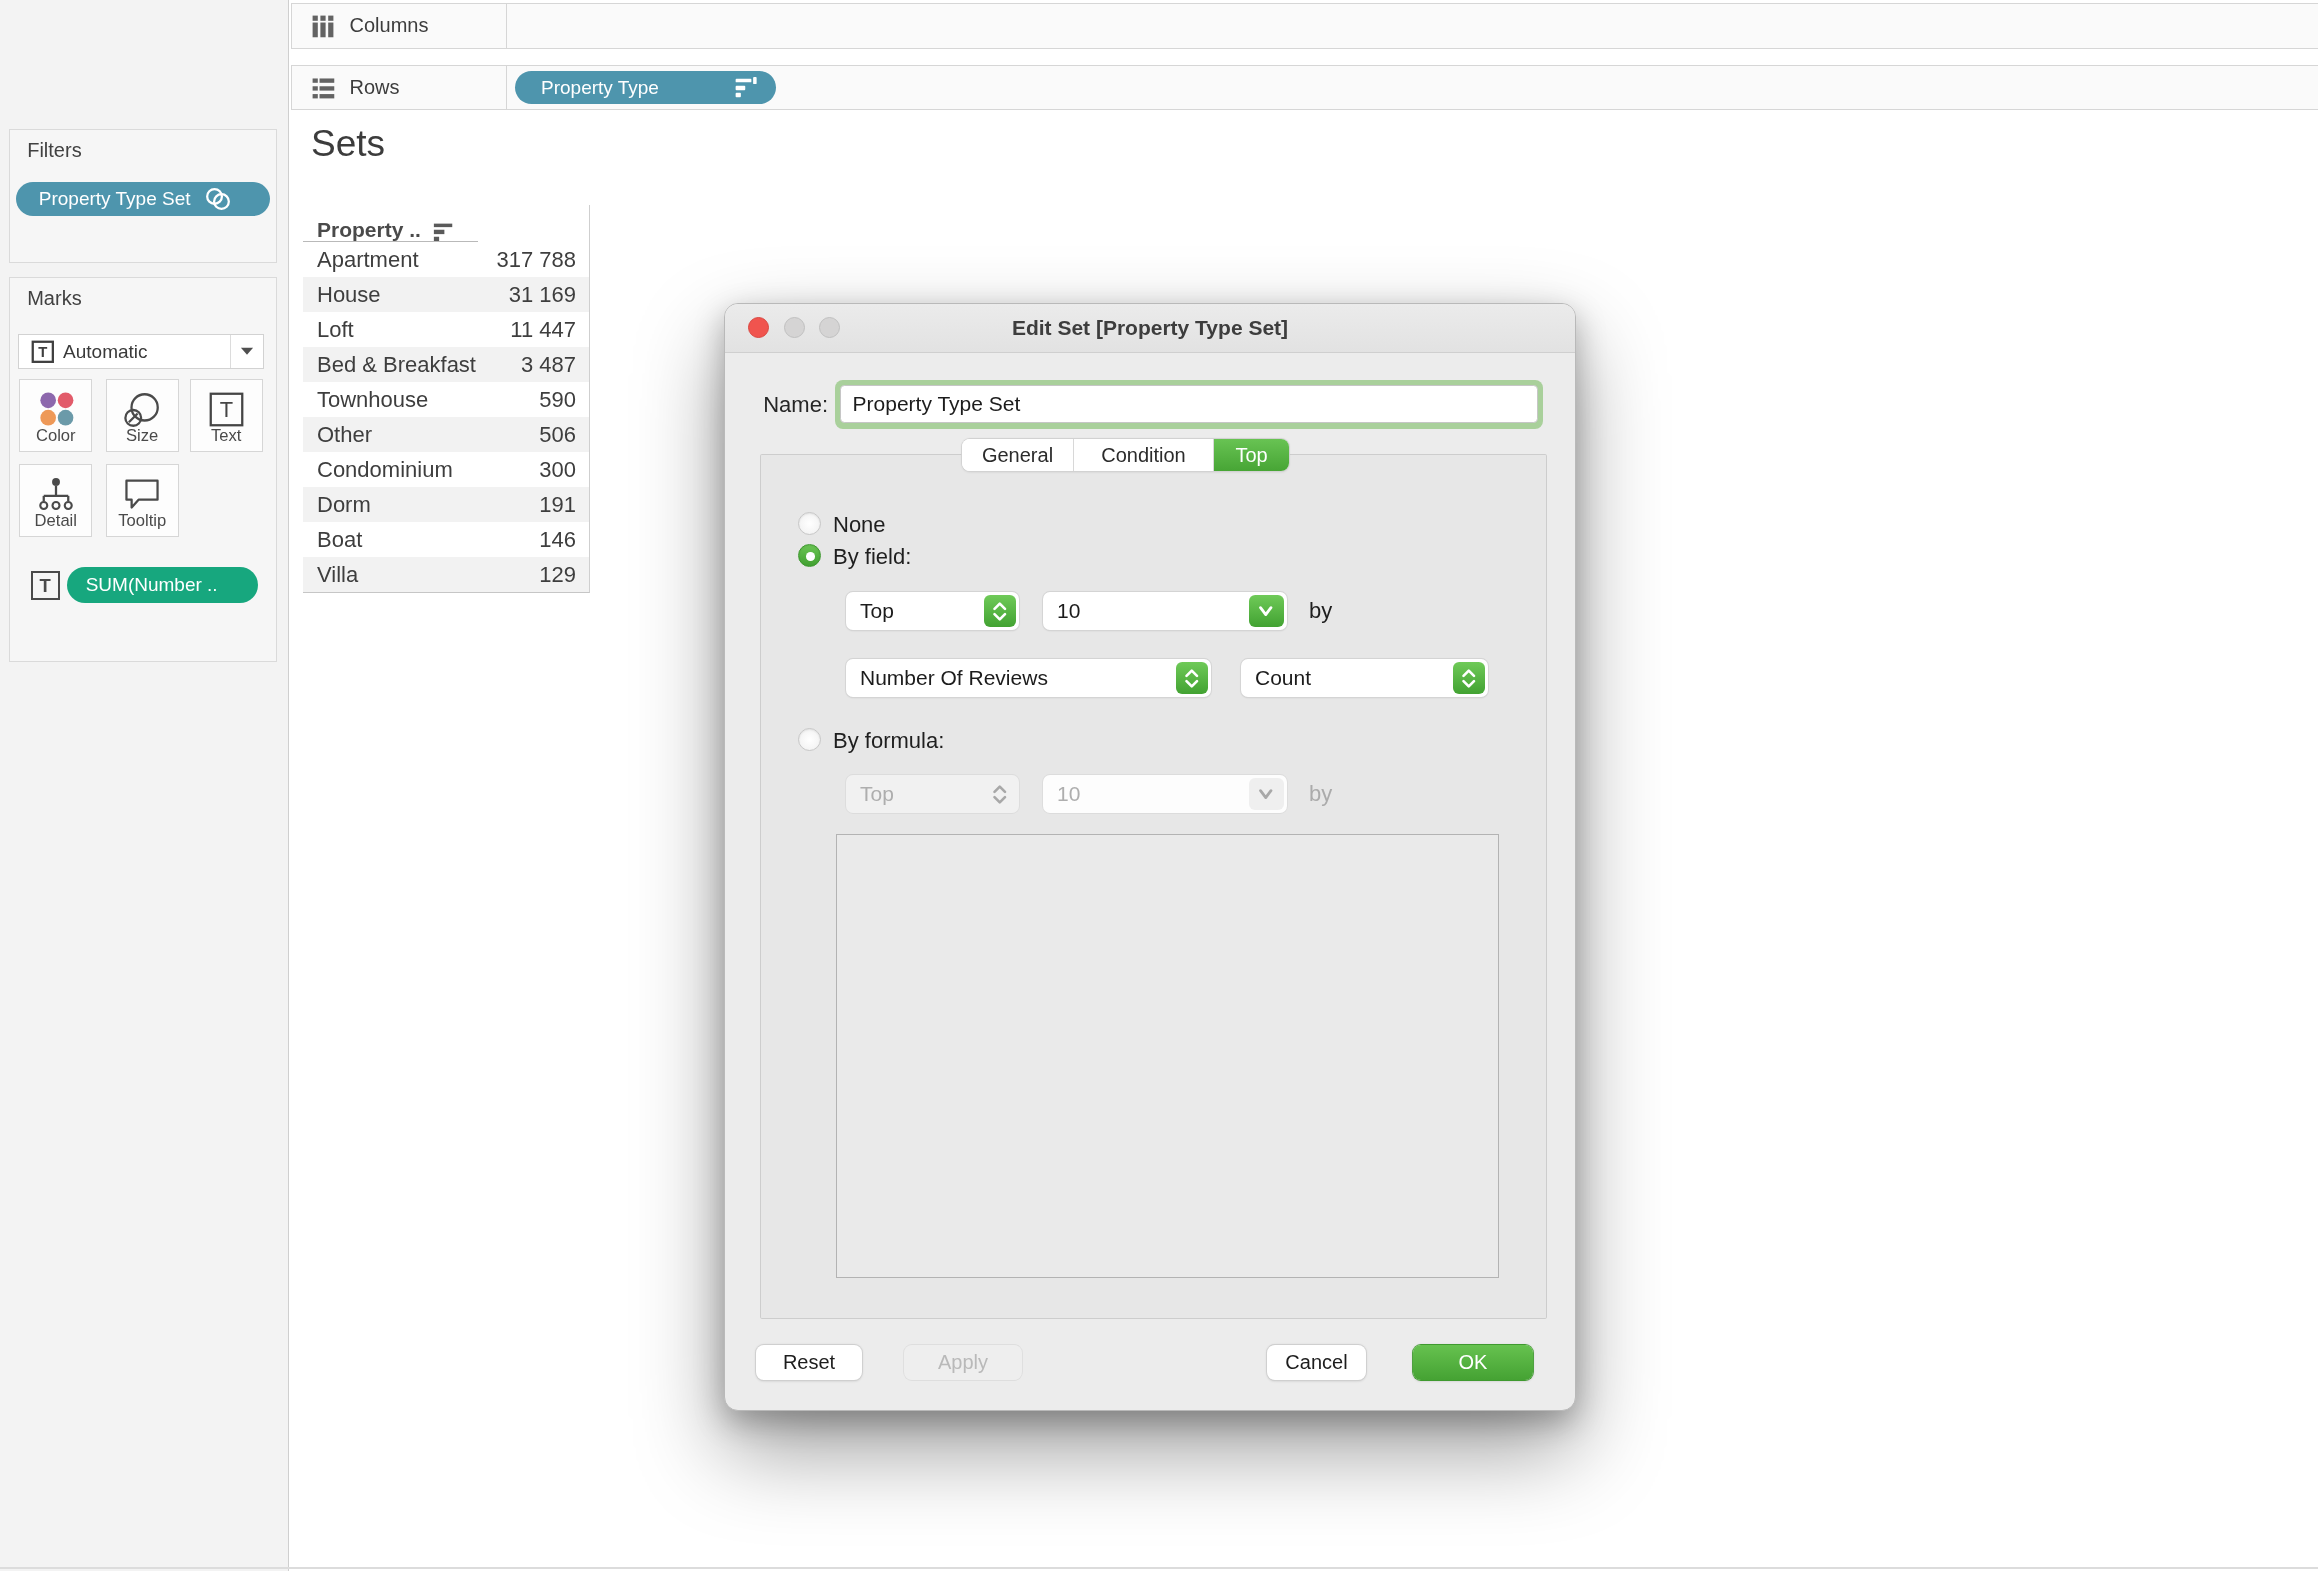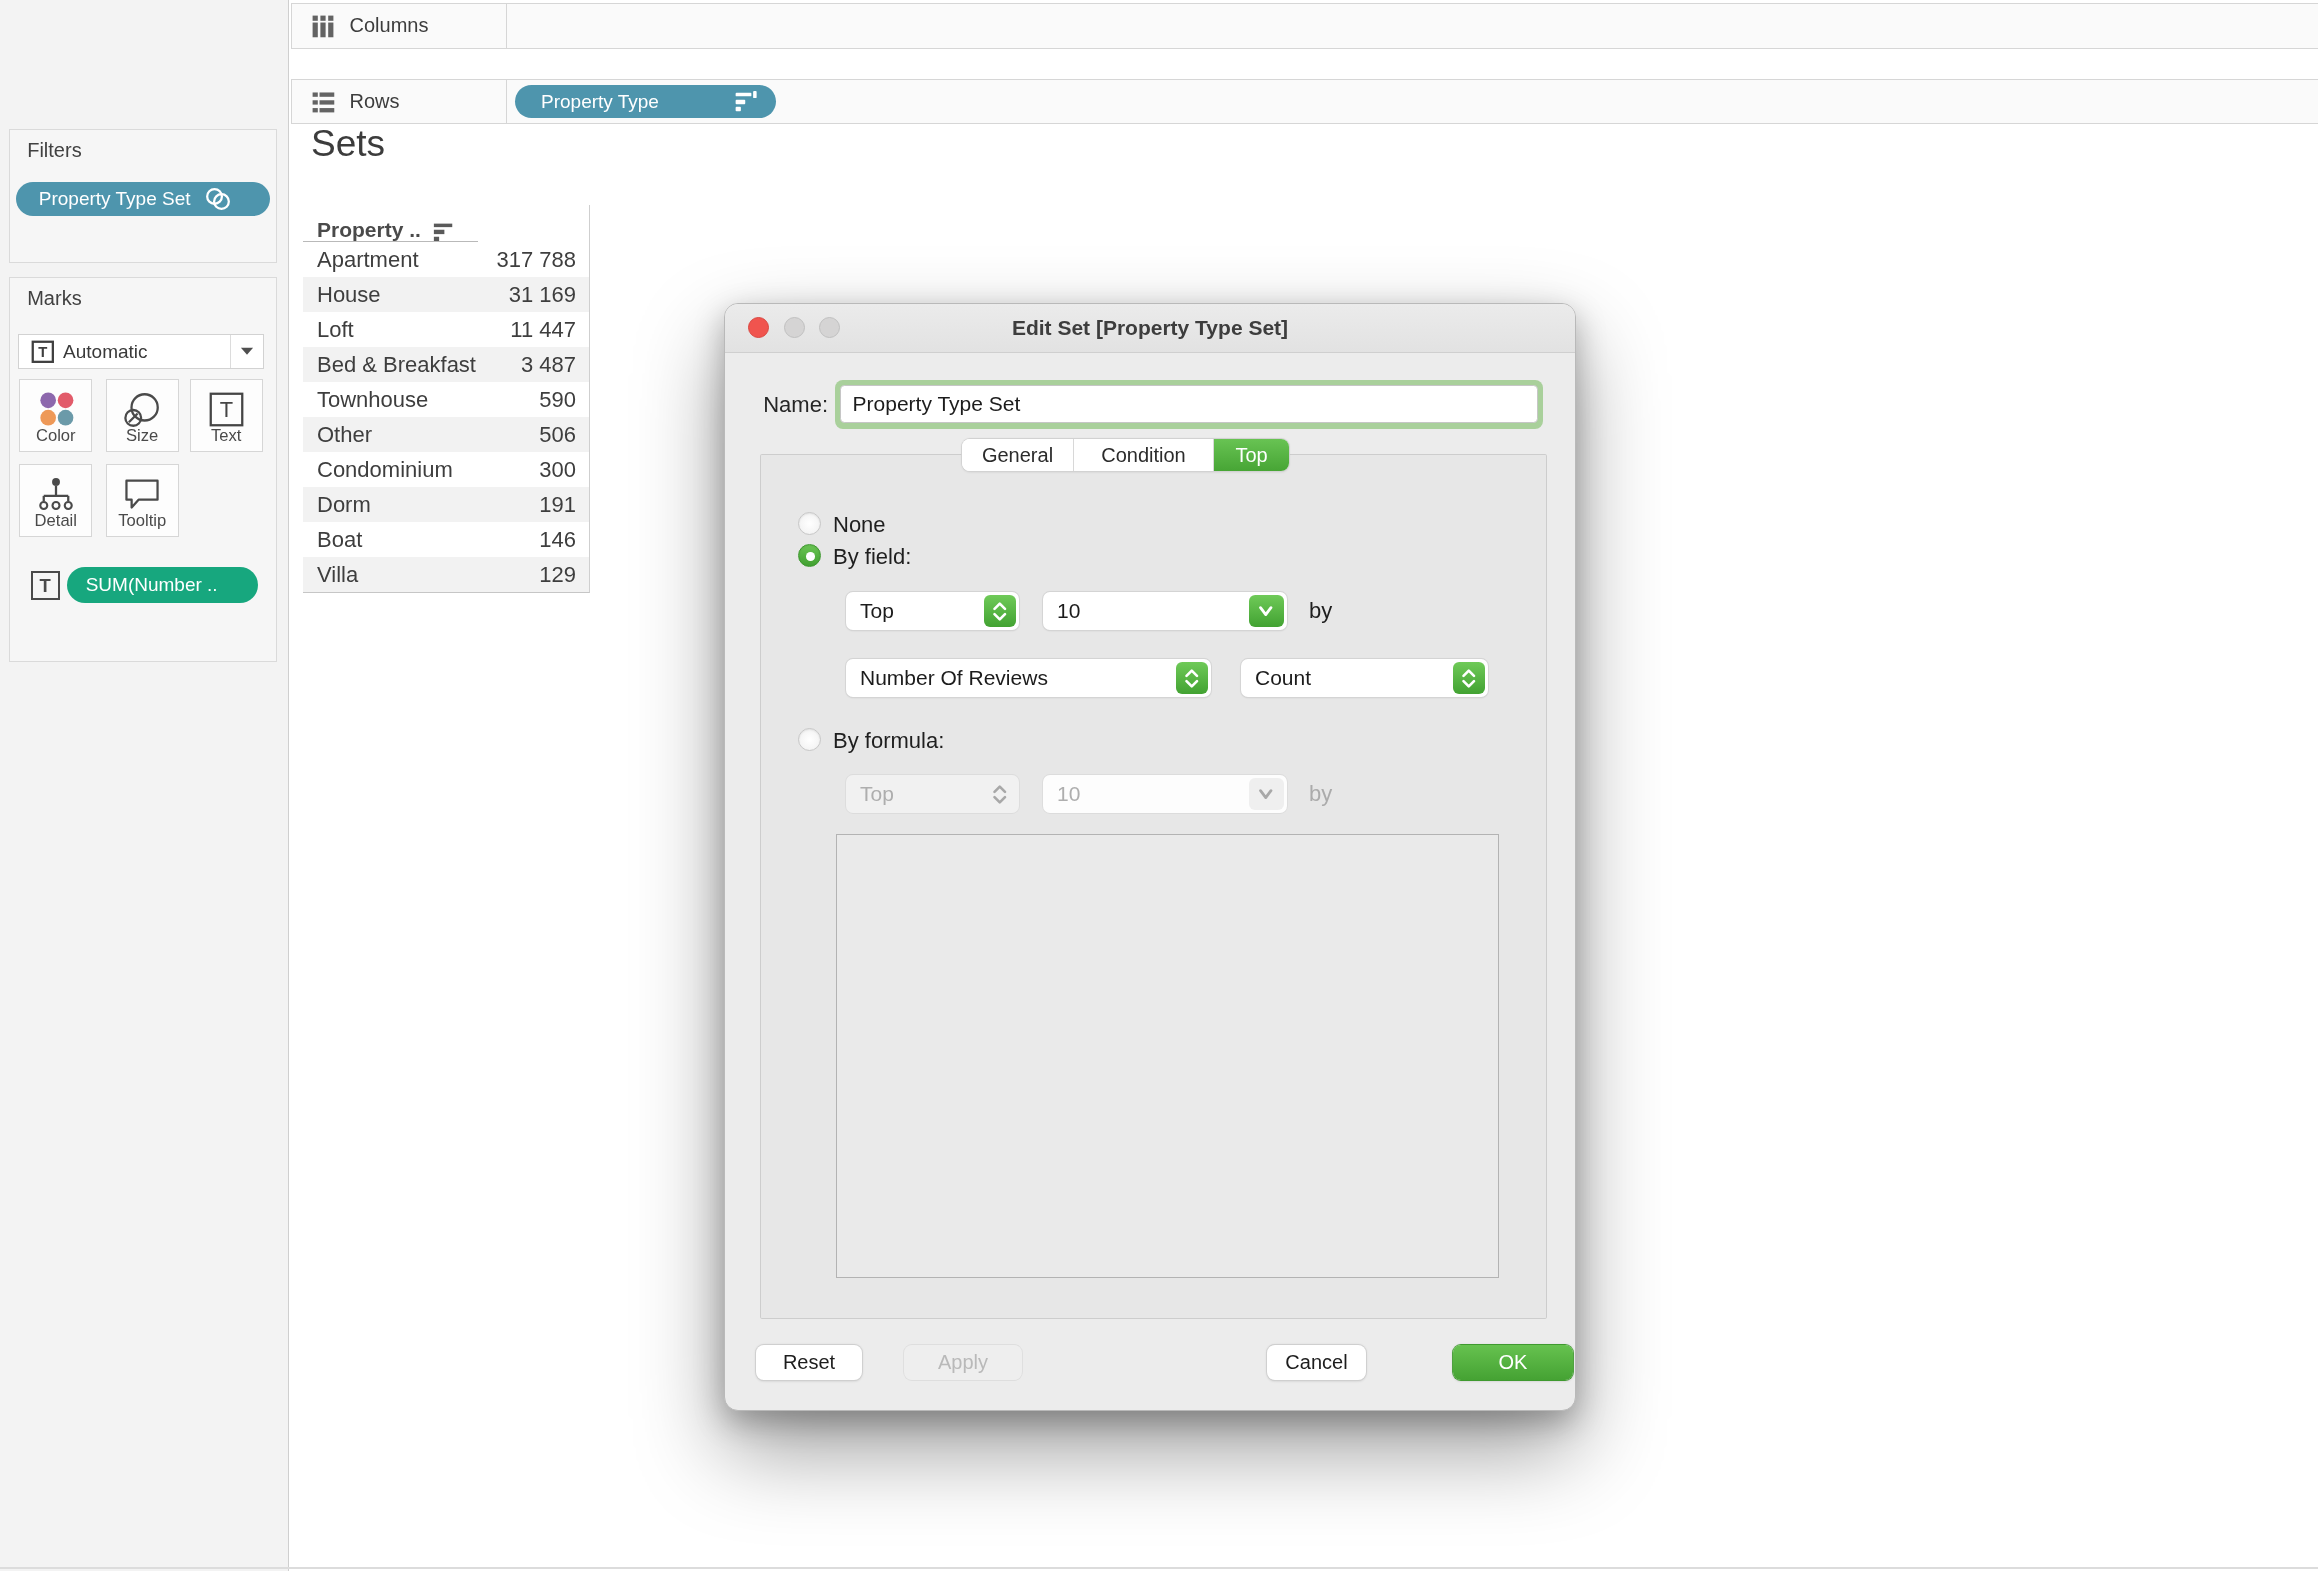--- a/index.html
+++ b/index.html
@@ -81,21 +81,21 @@
   .dd.disabled .ddbtn{background:transparent;}
   .dd.combo.disabled{background:#fdfdfd;}
   .dd.combo.disabled .ddbtn{background:#efefef;}
   .bytext.dim{color:#ababab;}
 
   .formula-box{position:absolute;left:111px;top:530px;width:663px;height:444px;background:#eaeaea;border:1.7px solid #b3b3b3;box-sizing:border-box;}
   .formula-box textarea{width:100%;height:100%;border:none;background:transparent;resize:none;outline:none;}
 
   .btn{position:absolute;height:35px;border-radius:7.9px;background:#fff;box-shadow:0 0 0 0.9px #cfcfcf,0 0.9px 2.6px rgba(0,0,0,.18);font-size:20px;color:#1d1d1d;display:flex;align-items:center;justify-content:center;box-sizing:border-box;}
   .btn.disabled{background:#eeeeee;color:#b9b9b9;box-shadow:0 0 0 0.9px #dedede;}
-  .btn.primary{background:linear-gradient(#66c24f,#45a233);color:#fff;box-shadow:0 0 0 0.9px #3f9a2f,0 0.9px 2.6px rgba(0,0,0,.2);margin-left:40px;}
+  .btn.primary{background:linear-gradient(#66c24f,#45a233);color:#fff;box-shadow:0 0 0 0.9px #3f9a2f,0 0.9px 2.6px rgba(0,0,0,.2);}
 
   .bottom-hairline{position:absolute;left:0;top:1567px;width:2319px;height:1.7px;background:#dcdcdc;}
 </style>
 </head>
 <body>
 
 <div class="stage">
 
   <div class="shelf" style="top:2.6px;height:46px;">
     <div class="shelf-label">
@@ -106,21 +106,21 @@
           <rect x="12" y="3" width="6" height="6"></rect>
             <rect x="12" y="11" width="6" height="17"></rect>
           <rect x="21" y="3" width="6" height="6"></rect>
             <rect x="21" y="11" width="6" height="17"></rect>
         </g>
       </svg>
       <span class="sltext">Columns</span>
     </div>
   </div>
 
-  <div class="shelf" style="top:65px;height:45px;margin-top:14px;">
+  <div class="shelf" style="top:65px;height:45px;">
     <div class="shelf-label">
       <svg width="26" height="26" viewBox="0 0 30 30">
         <g fill="#636363">
           <rect x="3" y="4" width="6" height="5"></rect>
             <rect x="11" y="4" width="17" height="5"></rect>
           <rect x="3" y="13" width="6" height="5"></rect>
             <rect x="11" y="13" width="17" height="5"></rect>
           <rect x="3" y="22" width="6" height="5"></rect>
             <rect x="11" y="22" width="17" height="5"></rect>
         </g>

